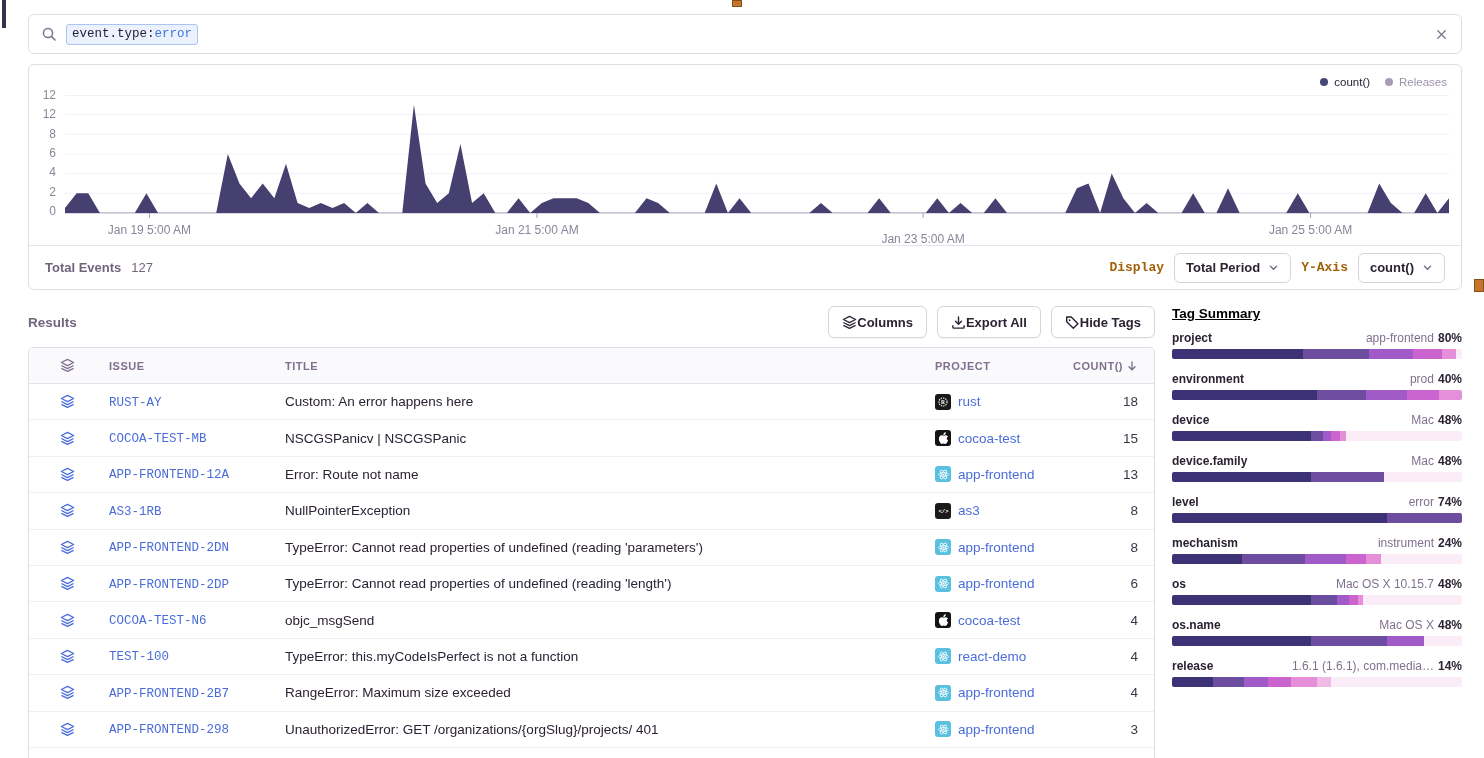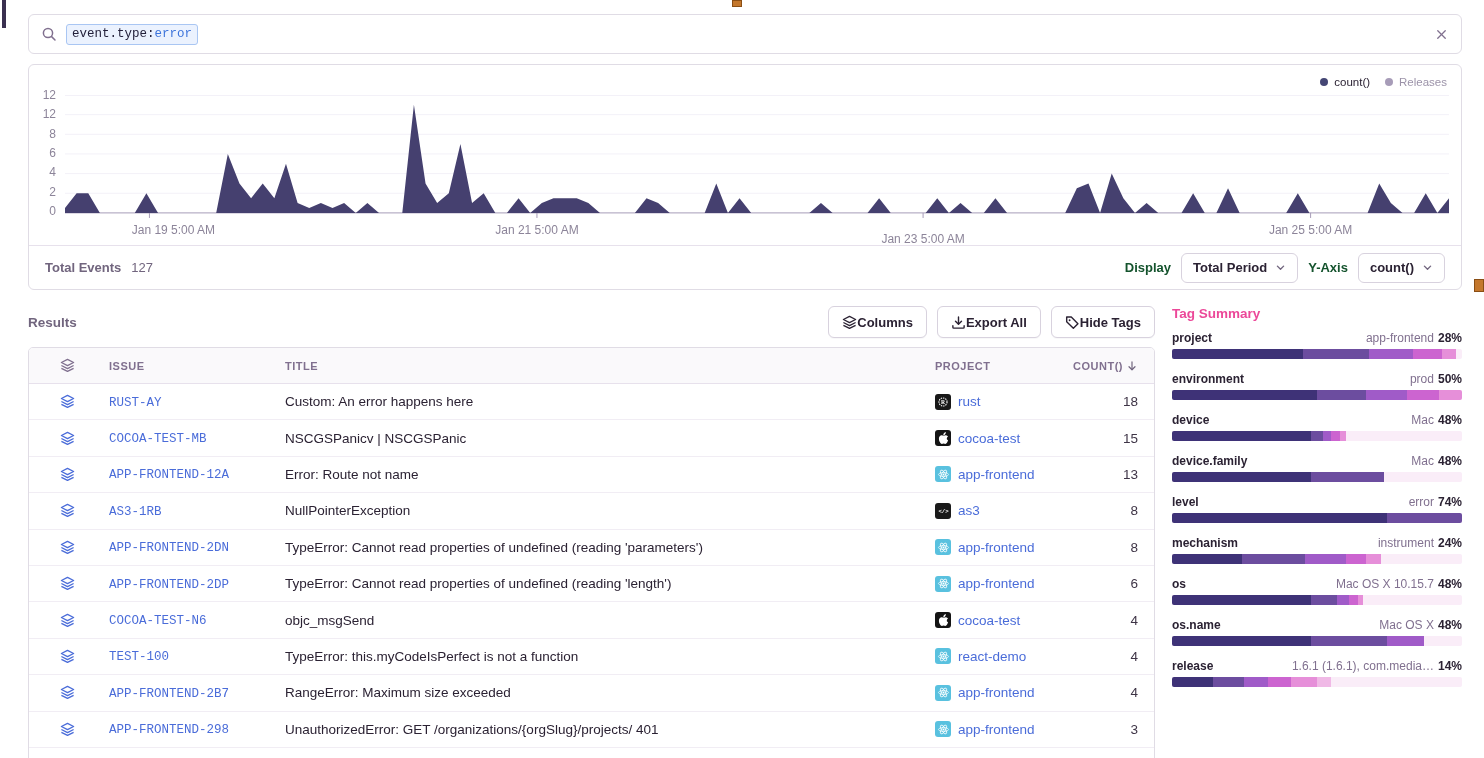--- a/index.html
+++ b/index.html
@@ -40,21 +40,21 @@
   .plot svg{display:block;width:100%;height:100%;}
   .xlabels{position:absolute;left:36px;right:12px;top:158px;height:16px;}
   .xlab{position:absolute;transform:translateX(-50%);font-size:12px;color:#8C8499;white-space:nowrap;}
   .chart-footer{
     position:absolute;left:0;right:0;bottom:0;height:44px;border-top:1px solid #E7E1EC;
     display:flex;align-items:center;justify-content:space-between;padding:0 16px;box-sizing:border-box;
   }
   .total-wrap{display:flex;align-items:center;gap:10px;font-size:13px;color:#71657E;}
   .total-label{font-weight:700;}
   .controls{display:flex;align-items:center;gap:10px;}
-  .ctl-label{font-size:13px;font-weight:600;color:#14532d;}
+  .ctl-label{font-size:13px;font-weight:600;color:#a16207;font-family:Liberation Mono, monospace;}
   .dd{
     display:inline-flex;align-items:center;gap:8px;height:30px;padding:0 11px;
     background:#fff;border:1px solid #D8D2DE;border-radius:6px;cursor:pointer;
     font-family:inherit;font-size:13px;font-weight:700;color:#2B2233;
   }
 
   
   .results-row{
     position:absolute;left:28px;width:1127px;top:305px;height:34px;
     display:flex;align-items:center;justify-content:space-between;
@@ -85,21 +85,21 @@
   .issue-link{color:#4A6CD9;text-decoration:none;font-size:12.5px;}
   .cell-title{color:#2B2233;overflow:hidden;white-space:nowrap;text-overflow:ellipsis;padding-right:14px;}
   .cell-project{display:flex;align-items:center;gap:7px;overflow:hidden;white-space:nowrap;}
   .proj-link{color:#4A6CD9;text-decoration:none;}
   .cell-count{text-align:right;color:#3E3446;font-size:13.5px;}
   .count-head{text-align:right;display:flex;justify-content:flex-end;align-items:center;gap:3px;}
   .ptile{width:16px;height:16px;border-radius:3px;display:inline-flex;align-items:center;justify-content:center;flex:none;}
 
   
   .tags{position:absolute;left:1172px;width:290px;top:306px;}
-  .tags-title{font-size:13.5px;font-weight:700;color:#ec4899;margin-bottom:10px;}
+  .tags-title{font-size:13.5px;font-weight:700;color:#000000;margin-bottom:10px;text-decoration:underline;}
   .tagblock{margin-bottom:13px;}
   .tag-head{display:flex;justify-content:space-between;align-items:baseline;margin-bottom:4px;}
   .tag-name{font-size:12px;font-weight:700;color:#2B2233;}
   .tag-val{font-size:12px;color:#80708F;}
   .tag-val b{color:#2B2233;margin-left:4px;}
   .tagbar{height:10px;border-radius:2px;overflow:hidden;display:flex;cursor:pointer;}
   .tagbar .seg{height:100%;flex:none;}
 
   
   .artifact{position:absolute;}
@@ -163,21 +163,21 @@
           <line x1="0" y1="19.33333333333333" x2="1000" y2="19.33333333333333" stroke="#F3F1F8" stroke-width="1" vector-effect="non-scaling-stroke"></line>
           <line x1="0" y1="0.5" x2="1000" y2="0.5" stroke="#F3F1F8" stroke-width="1" vector-effect="non-scaling-stroke"></line>
           <line x1="61" y1="116" x2="61" y2="121" stroke="#A79CB8" stroke-width="1" vector-effect="non-scaling-stroke"></line>
           <line x1="341" y1="116" x2="341" y2="121" stroke="#A79CB8" stroke-width="1" vector-effect="non-scaling-stroke"></line>
           <line x1="620" y1="116" x2="620" y2="121" stroke="#A79CB8" stroke-width="1" vector-effect="non-scaling-stroke"></line>
           <line x1="900" y1="116" x2="900" y2="121" stroke="#A79CB8" stroke-width="1" vector-effect="non-scaling-stroke"></line>
           <polygon points="0,116 0.00,111.17 8.40,96.67 16.81,96.67 25.21,116.00 33.61,116.00 42.02,116.00 50.42,116.00 58.82,96.67 67.23,116.00 75.63,116.00 84.03,116.00 92.44,116.00 100.84,116.00 109.24,116.00 117.65,58.00 126.05,87.00 134.45,101.50 142.86,87.00 151.26,101.50 159.66,67.67 168.07,106.33 176.47,111.17 184.87,106.33 193.28,111.17 201.68,106.33 210.08,116.00 218.49,106.33 226.89,116.00 235.29,116.00 243.70,116.00 252.10,9.67 260.50,87.00 268.91,106.33 277.31,96.67 285.71,48.33 294.12,106.33 302.52,96.67 310.92,116.00 319.33,116.00 327.73,101.50 336.13,116.00 344.54,106.33 352.94,101.50 361.34,101.50 369.75,101.50 378.15,106.33 386.55,116.00 394.96,116.00 403.36,116.00 411.76,116.00 420.17,101.50 428.57,106.33 436.97,116.00 445.38,116.00 453.78,116.00 462.18,116.00 470.59,87.00 478.99,116.00 487.39,101.50 495.80,116.00 504.20,116.00 512.61,116.00 521.01,116.00 529.41,116.00 537.82,116.00 546.22,106.33 554.62,116.00 563.03,116.00 571.43,116.00 579.83,116.00 588.24,101.50 596.64,116.00 605.04,116.00 613.45,116.00 621.85,116.00 630.25,101.50 638.66,116.00 647.06,106.33 655.46,116.00 663.87,116.00 672.27,101.50 680.67,116.00 689.08,116.00 697.48,116.00 705.88,116.00 714.29,116.00 722.69,116.00 731.09,91.83 739.50,87.00 747.90,116.00 756.30,77.33 764.71,101.50 773.11,116.00 781.51,106.33 789.92,116.00 798.32,116.00 806.72,116.00 815.13,96.67 823.53,116.00 831.93,116.00 840.34,91.83 848.74,116.00 857.14,116.00 865.55,116.00 873.95,116.00 882.35,116.00 890.76,96.67 899.16,116.00 907.56,116.00 915.97,116.00 924.37,116.00 932.77,116.00 941.18,116.00 949.58,87.00 957.98,106.33 966.39,116.00 974.79,116.00 983.19,96.67 991.60,116.00 1000.00,101.50 1000,116" fill="#45406F"></polygon>
         </svg>
       </div>
     <div class="xlabels" id="xlabels">
-        <div class="xlab" style="left: 6.1%; margin-left: 24px;">Jan 19 5:00 AM</div>
+        <div class="xlab" style="left: 6.1%;">Jan 19 5:00 AM</div>
         <div class="xlab" style="left: 34.1%;">Jan 21 5:00 AM</div>
         <div class="xlab" style="left: 62%; margin-top: 9px;">Jan 23 5:00 AM</div>
         <div class="xlab" style="left: 90%;">Jan 25 5:00 AM</div>
       </div>
     <div class="chart-footer">
       <div class="total-wrap">
         <span class="total-label">Total Events</span>
         <span class="total-value">127</span>
       </div>
       <div class="controls">
@@ -483,34 +483,34 @@
         <span class="cell-count"></span>
       </div>
     </div>
 
   <div class="tags">
     <div class="tags-title">Tag Summary</div>
     <div id="taglist">
         <div class="tagblock">
           <div class="tag-head">
             <span class="tag-name">project</span>
-            <span class="tag-val">app-frontend<b>28%</b></span>
+            <span class="tag-val">app-frontend<b>80%</b></span>
           </div>
           <div class="tagbar" style="background:#FAEDF8">
             <span class="seg" style="width:45%;background:#3E3277"></span>
             <span class="seg" style="width:23%;background:#6C4D9F"></span>
             <span class="seg" style="width:15%;background:#A05BC8"></span>
             <span class="seg" style="width:10%;background:#CC64D0"></span>
             <span class="seg" style="width:5%;background:#E68FD9"></span>
           </div>
         </div>
         <div class="tagblock">
           <div class="tag-head">
             <span class="tag-name">environment</span>
-            <span class="tag-val">prod<b>50%</b></span>
+            <span class="tag-val">prod<b>40%</b></span>
           </div>
           <div class="tagbar" style="background:#FAEDF8">
             <span class="seg" style="width:50%;background:#3E3277"></span>
             <span class="seg" style="width:17%;background:#6C4D9F"></span>
             <span class="seg" style="width:14%;background:#A05BC8"></span>
             <span class="seg" style="width:11%;background:#CC64D0"></span>
             <span class="seg" style="width:8%;background:#E68FD9"></span>
           </div>
         </div>
         <div class="tagblock">

